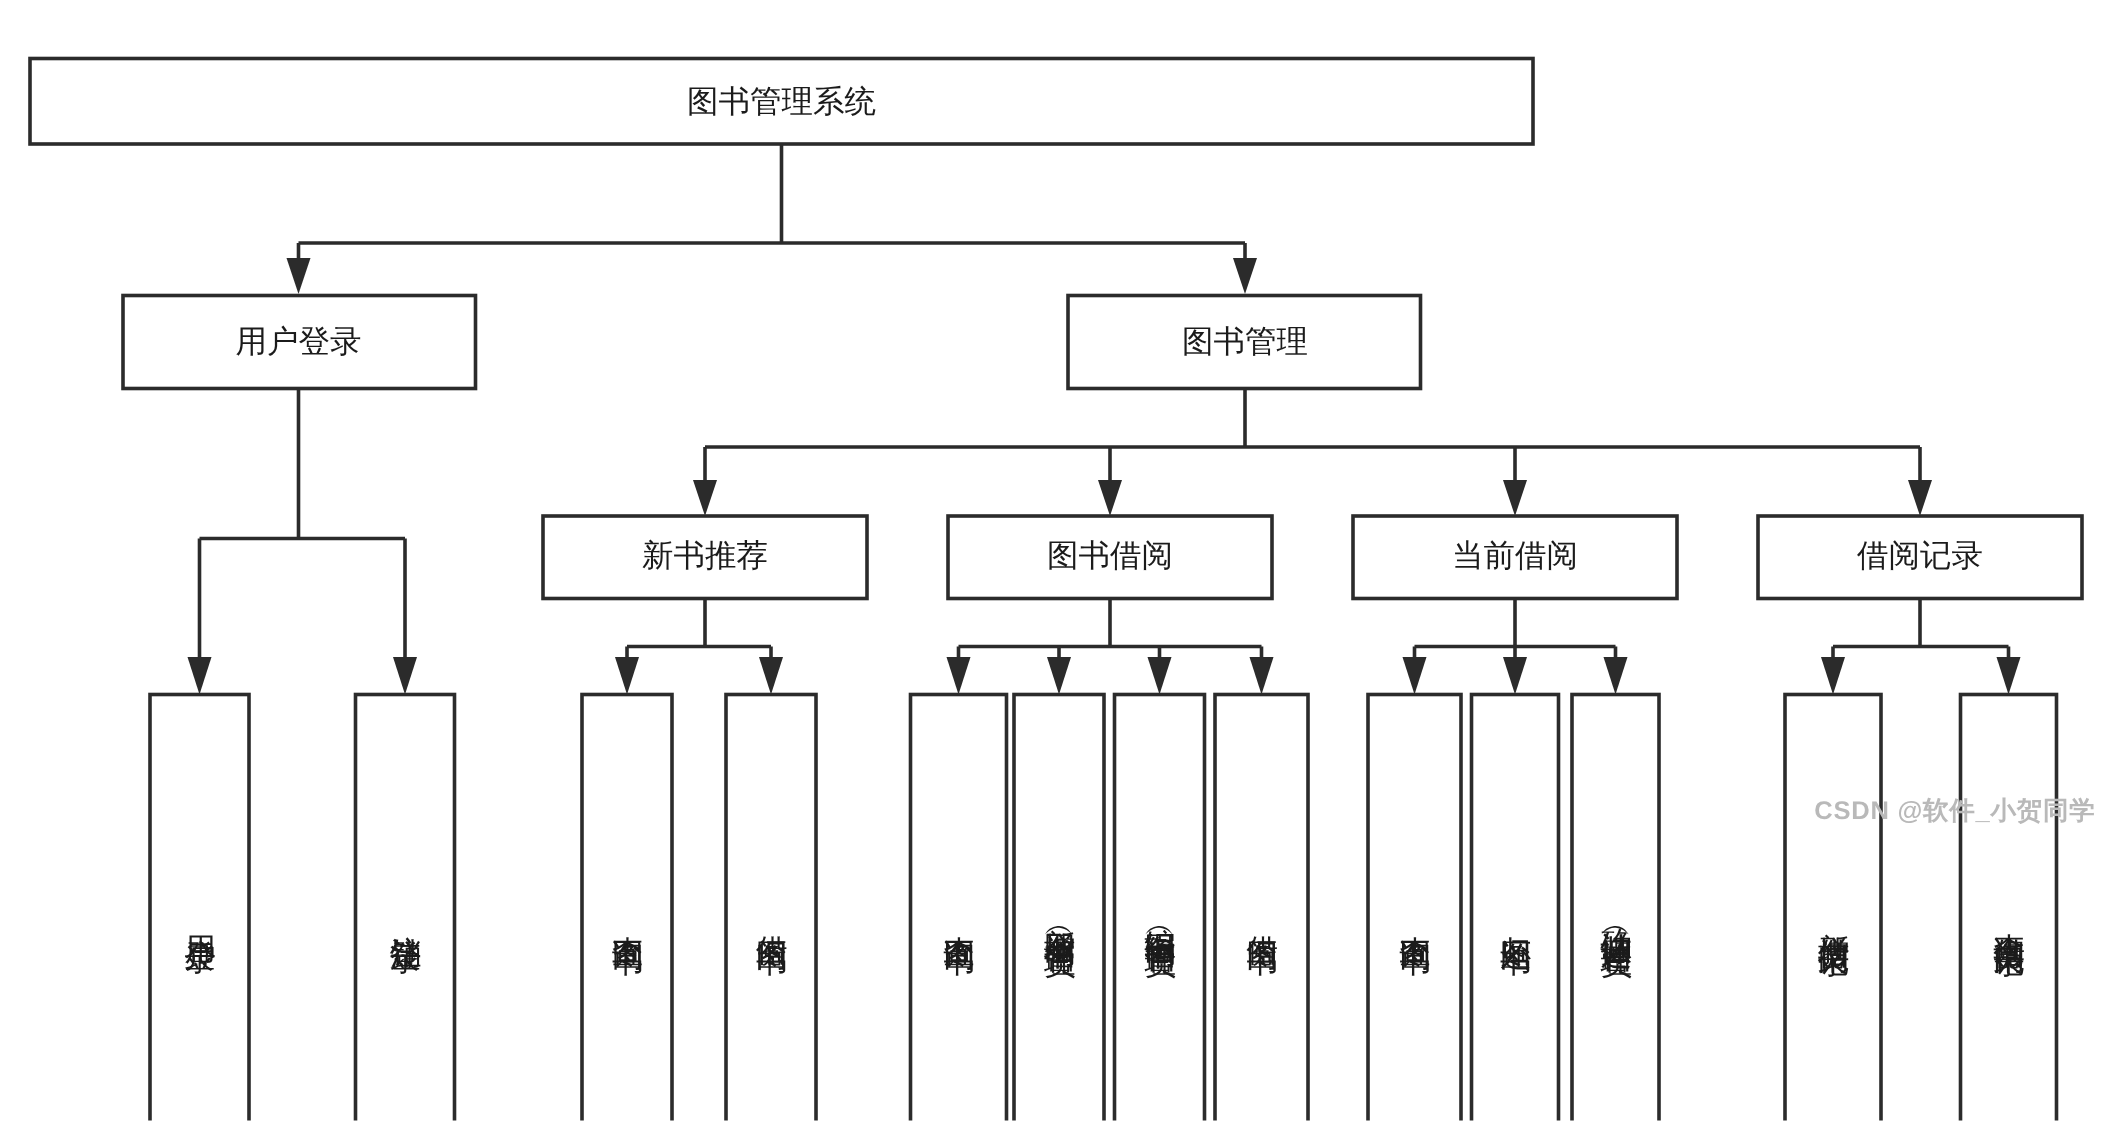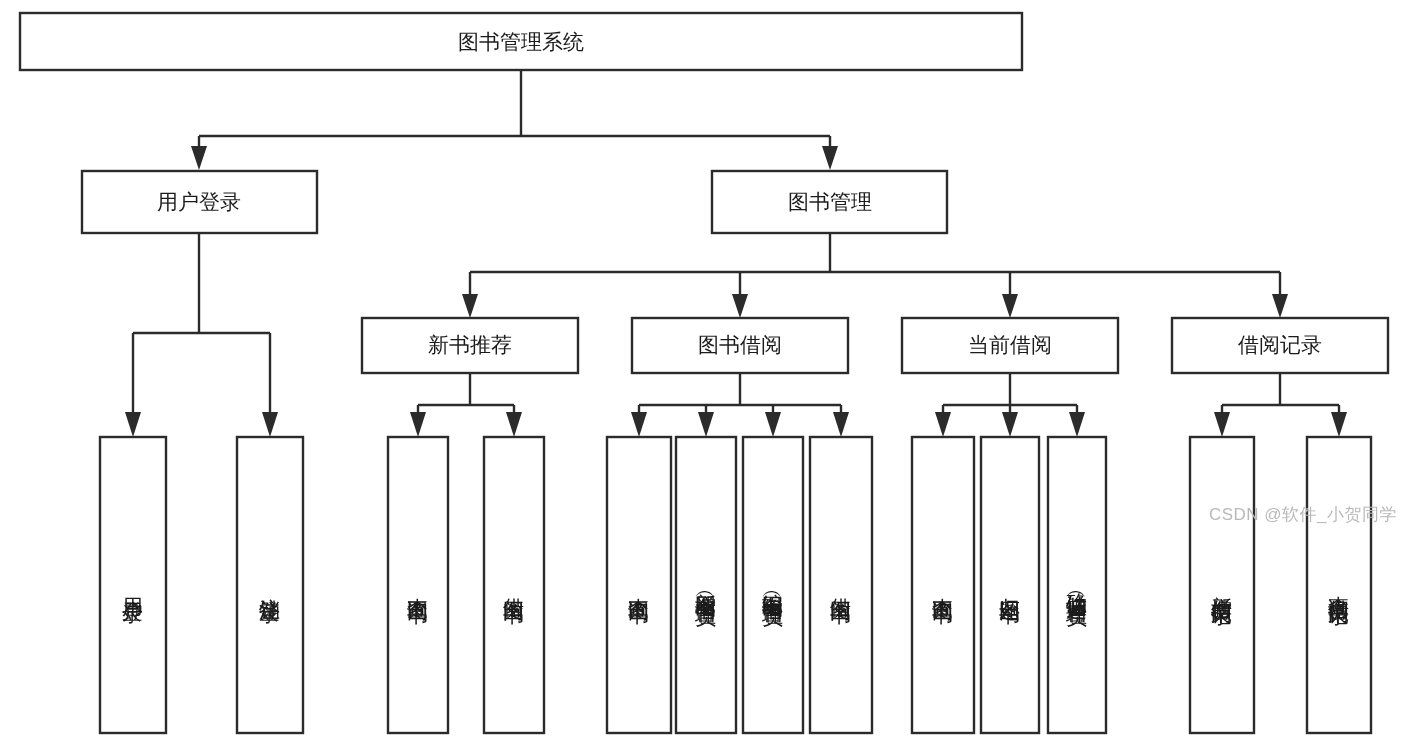--- a/index.html
+++ b/index.html
@@ -11,20 +11,21 @@
     width: 1405px;
     height: 747px;
     overflow: hidden;
     font-family: "Liberation Sans", "DejaVu Sans", sans-serif;
   }
   #diagram-root {
     position: relative;
     width: 1405px;
     height: 532px;
     background: #ffffff;
+    margin-top: 26px;
   }
   svg#tree-svg {
     position: absolute;
     left: 0;
     top: 0;
     width: 1405px;
     height: 747px;
     display: block;
   }
   .node-box {
@@ -69,20 +70,21 @@
   #watermark {
     position: absolute;
     right: 8px;
     bottom: 6px;
     font-family: "Liberation Sans", "DejaVu Sans", sans-serif;
     font-size: 17px;
     color: #b9b9b9;
     letter-spacing: 0.5px;
     white-space: nowrap;
     user-select: none;
+    font-weight: bold;
   }
 </style>
 </head>
 <body>
 
 <div id="diagram-root">
 
   <svg id="tree-svg" viewBox="0 0 1405 747">
 
     <g>

